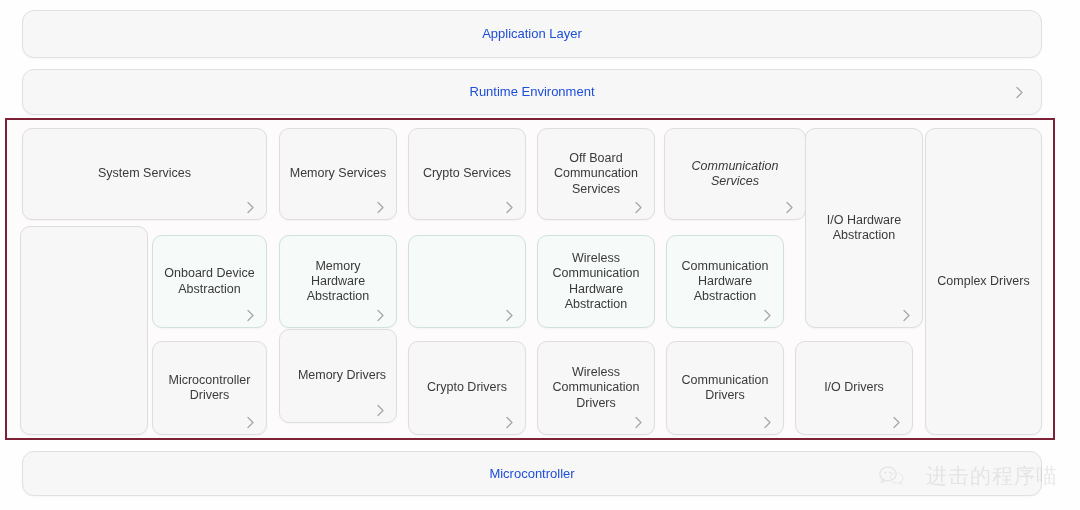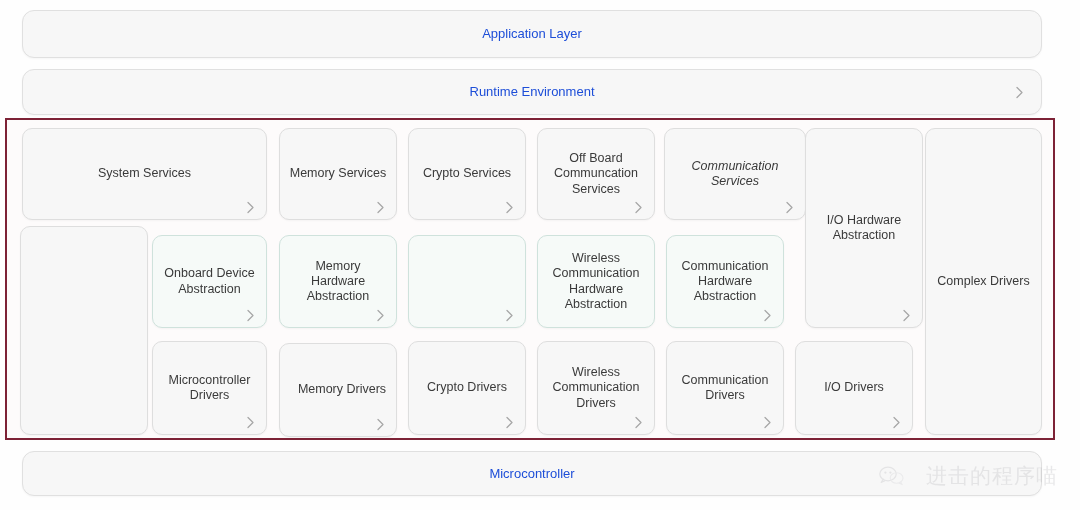--- a/index.html
+++ b/index.html
@@ -231,21 +231,21 @@
 
   <div class="card" style="left:152px; top:341px; width:115px; height:94px;">
     <span class="card-label">Microcontroller Drivers</span>
     <span class="chev">
       <svg width="9" height="13" viewBox="0 0 9 13" fill="none" stroke="currentColor" stroke-width="1.3" stroke-linecap="round" stroke-linejoin="round">
         <path d="M2 1.5 L7 6.5 L2 11.5"></path>
       </svg>
     </span>
   </div>
 
-  <div class="card" style="left:279px; top:343px; width:118px; height:94px;padding-left:16px;">
+  <div class="card" style="left:279px; top:329px; width:118px; height:94px;padding-left:16px;">
     <span class="card-label">Memory Drivers</span>
     <span class="chev">
       <svg width="9" height="13" viewBox="0 0 9 13" fill="none" stroke="currentColor" stroke-width="1.3" stroke-linecap="round" stroke-linejoin="round">
         <path d="M2 1.5 L7 6.5 L2 11.5"></path>
       </svg>
     </span>
   </div>
 
   <div class="card" style="left:408px; top:341px; width:118px; height:94px;">
     <span class="card-label">Crypto Drivers</span>

